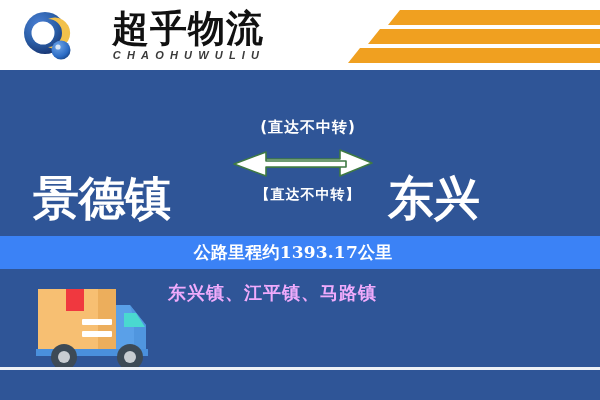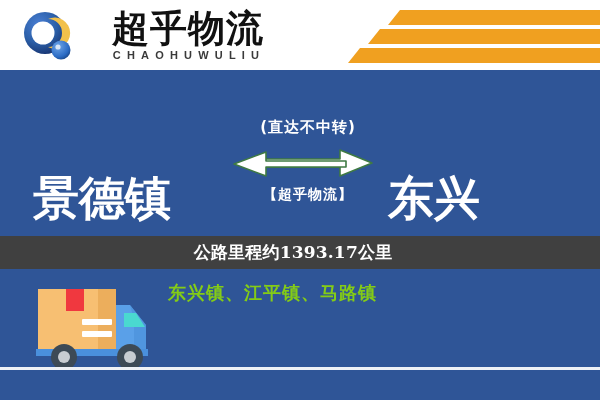--- a/index.html
+++ b/index.html
@@ -49,20 +49,21 @@
   .logo-en {
     font-family: "Liberation Sans", sans-serif;
     font-weight: bold;
     font-size: 11px;
     line-height: 13px;
     color: #3a3a3a;
     letter-spacing: 6.2px;
     white-space: nowrap;
     margin-top: 1px;
     padding-left: 2px;
+    font-style: italic;
   }
   .stripes {
     position: absolute;
     left: 330px; top: 0;
     width: 270px; height: 70px;
   }
   .stripe {
     position: absolute;
     height: 15px;
     background: #f0a020;
@@ -113,21 +114,21 @@
     position: absolute;
     left: 232px; top: 77px;
     width: 142px; height: 34px;
   }
 
   
   .infobar {
     position: absolute;
     left: 0; top: 236px;
     width: 600px; height: 33px;
-    background: #404040;
+    background: #3b82f6;
     display: flex;
     align-items: center;
     justify-content: center;
   }
   .infobar .txt {
     font-family: "DejaVu Serif", "Liberation Serif", serif;
     font-weight: bold;
     font-size: 17px;
     color: #ffffff;
     white-space: nowrap;
@@ -147,21 +148,21 @@
     left: 26px; top: 6px;
     width: 140px; height: 98px;
   }
   .towns {
     position: absolute;
     left: 168px; top: 12px;
     font-family: "DejaVu Serif", "Liberation Serif", serif;
     font-weight: bold;
     font-size: 18px;
     line-height: 24px;
-    color: #84cc16;
+    color: #f0abfc;
     white-space: nowrap;
     letter-spacing: 1px;
   }
   .divider {
     position: absolute;
     left: 0; top: 98px;
     width: 600px; height: 3px;
     background: #eef1f6;
   }
 </style>
@@ -218,21 +219,21 @@
     <div class="arrows">
       <svg width="142" height="34" viewBox="0 0 142 34">
 
         <path d="M28 12 L108 12 L108 3 L140 16 L108 29 L108 20 L28 20 Z" fill="#ffffff" stroke="#3f7a43" stroke-width="1.6" stroke-linejoin="round"></path>
 
         <path d="M114 20 L34 20 L34 29 L2 17 L34 5 L34 14 L114 14 Z" fill="#ffffff" stroke="#3f7a43" stroke-width="1.6" stroke-linejoin="round"></path>
       </svg>
     </div>
 
     <div class="route-note lower">
-      <span>【超乎物流】</span>
+      <span>【直达不中转】</span>
     </div>
   </div>
 
   <div class="infobar">
     <span class="txt">公路里程约1393.17公里</span>
     <span class="gap"></span>
   </div>
 
   <div class="bottom">
 

